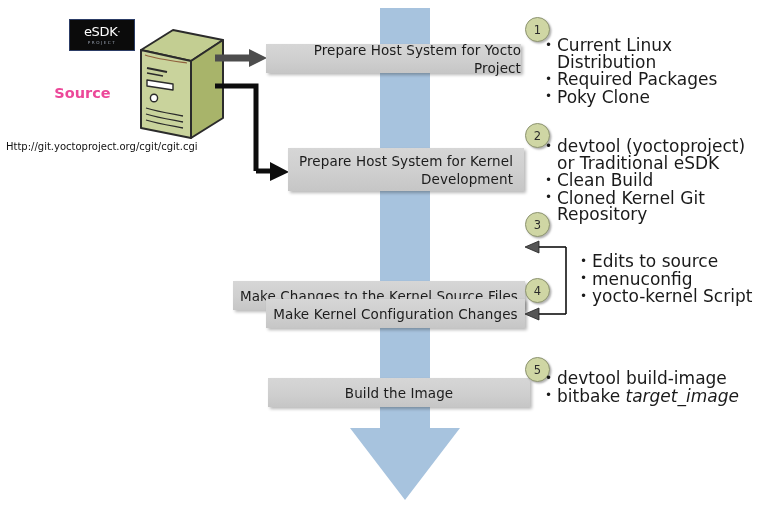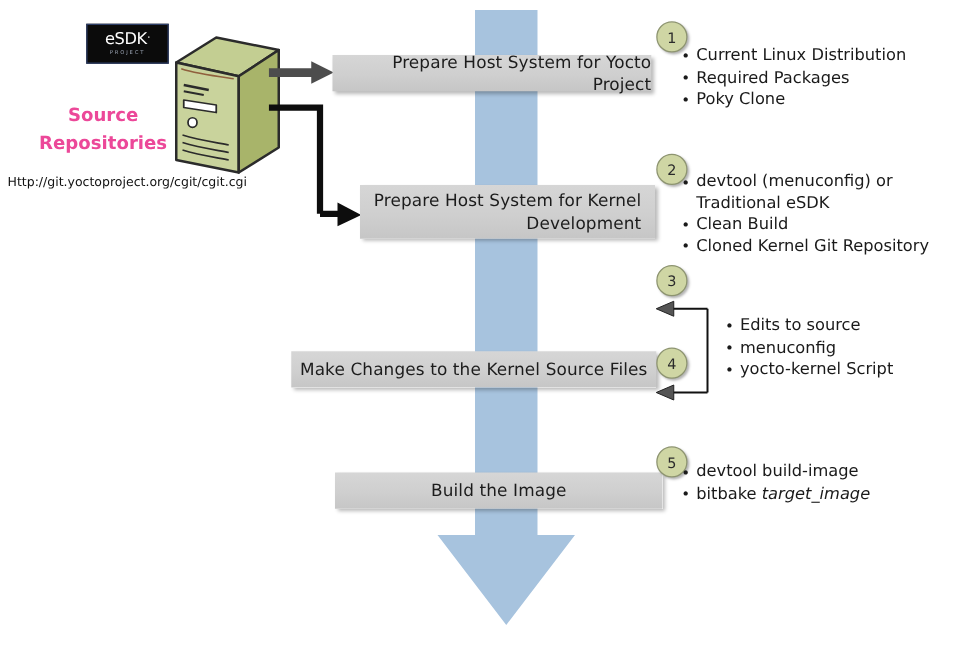--- a/index.html
+++ b/index.html
@@ -26,21 +26,21 @@
         background:#cfd6a4;border:1.4px solid #8d9470;
         box-shadow:1.5px 1.5px 2px rgba(0,0,0,0.3);
         font-size:11.5px;color:#2b2b2b;display:flex;align-items:center;justify-content:center;}
   #step1{left:525px;top:17px;}
   #step2{left:525px;top:123px;}
   #step3{left:525px;top:212px;}
   #step4{left:525px;top:278px;}
   #step5{left:525px;top:357px;}
 
   
-  .blist{position:absolute;font-size:13px;line-height:16.5px;color:#1a1a1a;}
+  .blist{position:absolute;font-size:17px;line-height:16.5px;color:#1a1a1a;}
   .blist ul{margin:0;padding:0;list-style:none;}
   .blist li{position:relative;padding-left:12px;margin:0 0 1px 0;}
   .blist li:before{content:"\2022";position:absolute;left:0;top:-0.5px;font-size:12px;}
   #list1{left:545px;top:37px;width:215px;}
   #list2{left:545px;top:138px;width:218px;}
   #list3{left:580px;top:253px;width:180px;}
   #list5{left:545px;top:370px;width:200px;}
   .ital{font-style:italic;}
 
   
@@ -68,21 +68,20 @@
 
   <div class="yocto-logo">
     <div class="yocto-word">
       <span>eSDK</span><span class="dot">·</span>
     </div>
     <div class="yocto-sub">PROJECT</div>
   </div>
 
   <div class="srclabel">
     <div>Source</div>
-    <div>Repositories</div>
   </div>
 
   <div class="srcurl">Http://git.yoctoproject.org/cgit/cgit.cgi</div>
 
   <svg class="server" viewBox="0 0 96 112" width="96" height="112">
 
     <polygon points="8,22 40,2 90,12 58,33" fill="#c3ce92" stroke="#2b2b2b" stroke-width="2" stroke-linejoin="round"></polygon>
 
     <polygon points="8,22 58,33 58,110 8,100" fill="#c9d39c" stroke="#2b2b2b" stroke-width="2" stroke-linejoin="round"></polygon>
 
@@ -119,20 +118,23 @@
     <span>
       <span>Prepare Host System for Kernel</span><br>
       <span>Development</span>
     </span>
   </div>
 
   <div class="pbox" id="box3">
     <span>Make Changes to the Kernel Source Files</span>
   </div>
 
+  <div class="pbox" id="box4">
+    <span>Make Kernel Configuration Changes</span>
+  </div>
 
   <div class="pbox" id="box5">
     <span>Build the Image</span>
   </div>
 
   <svg style="position:absolute;left:520px;top:232px;width:60px;height:104px;" viewBox="0 0 60 104" width="60" height="104">
     <path d="M46,15 L46,82" fill="none" stroke="#111111" stroke-width="1.6"></path>
     <path d="M46,15 L18,15" fill="none" stroke="#111111" stroke-width="1.6"></path>
     <path d="M46,82 L18,82" fill="none" stroke="#111111" stroke-width="1.6"></path>
     <polygon points="19,9 5,15 19,21" fill="#555555" stroke="#222222" stroke-width="0.8"></polygon>
@@ -158,21 +160,21 @@
   <div class="blist" id="list1">
     <ul>
       <li>Current Linux Distribution</li>
       <li>Required Packages</li>
       <li>Poky Clone</li>
     </ul>
   </div>
 
   <div class="blist" id="list2">
     <ul>
-      <li>devtool (menuconfig) or Traditional eSDK</li>
+      <li>devtool (yoctoproject) or Traditional eSDK</li>
       <li>Clean Build</li>
       <li>Cloned Kernel Git Repository</li>
     </ul>
   </div>
 
   <div class="blist" id="list3">
     <ul>
       <li>Edits to source</li>
       <li>menuconfig</li>
       <li>yocto-kernel Script</li>

